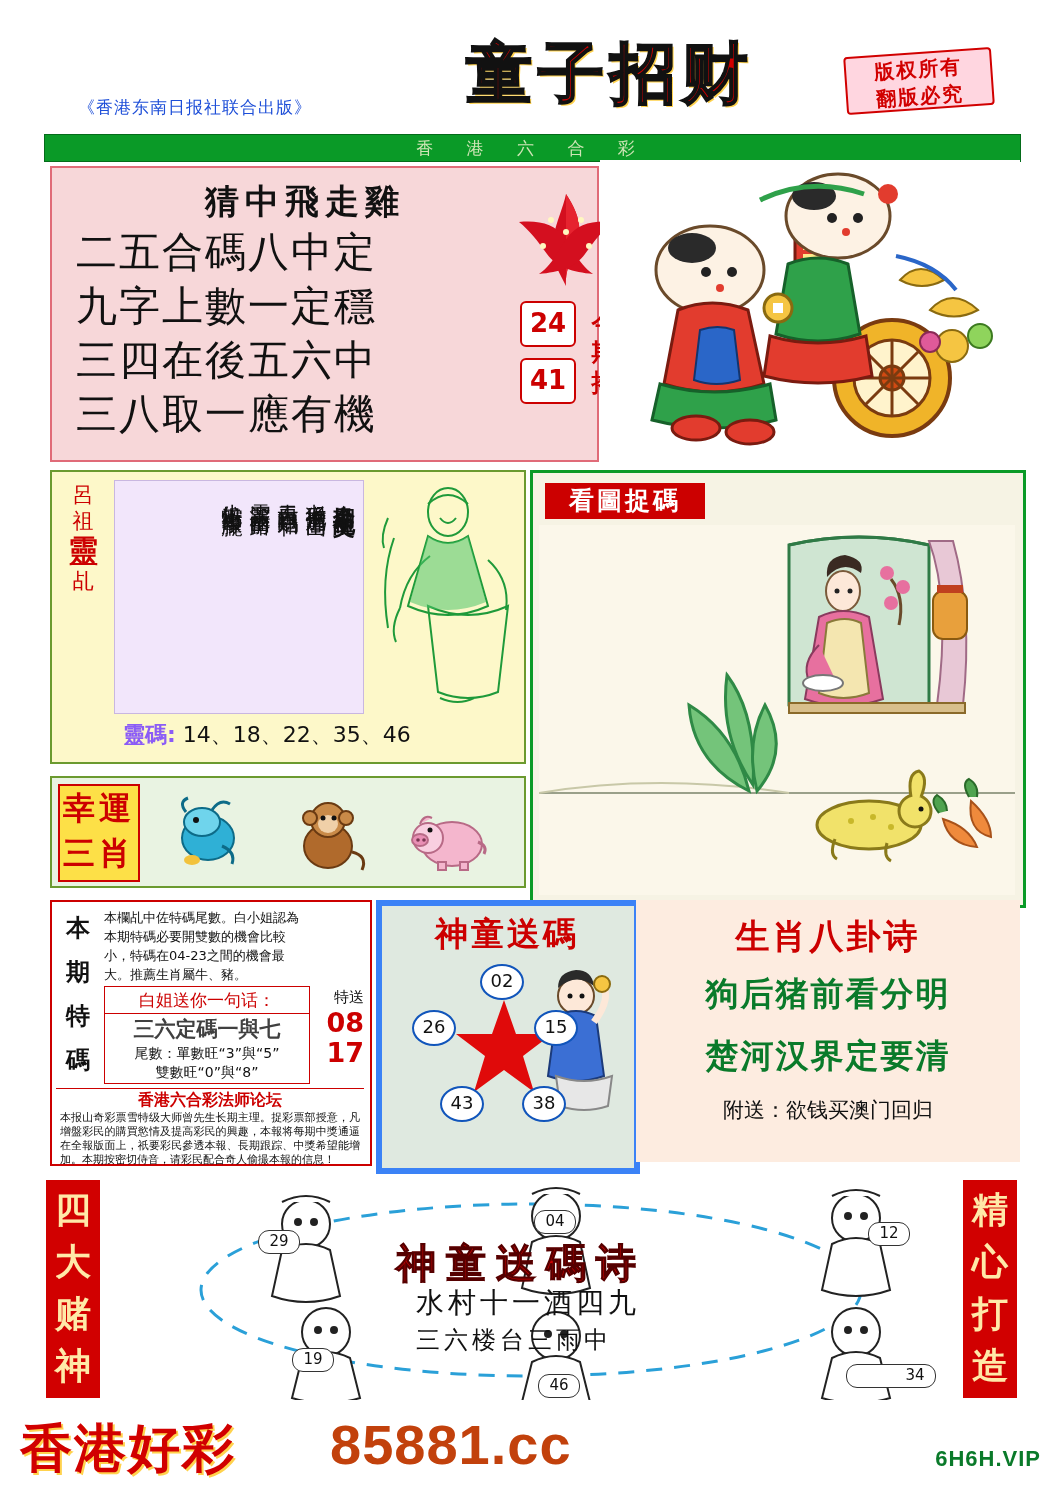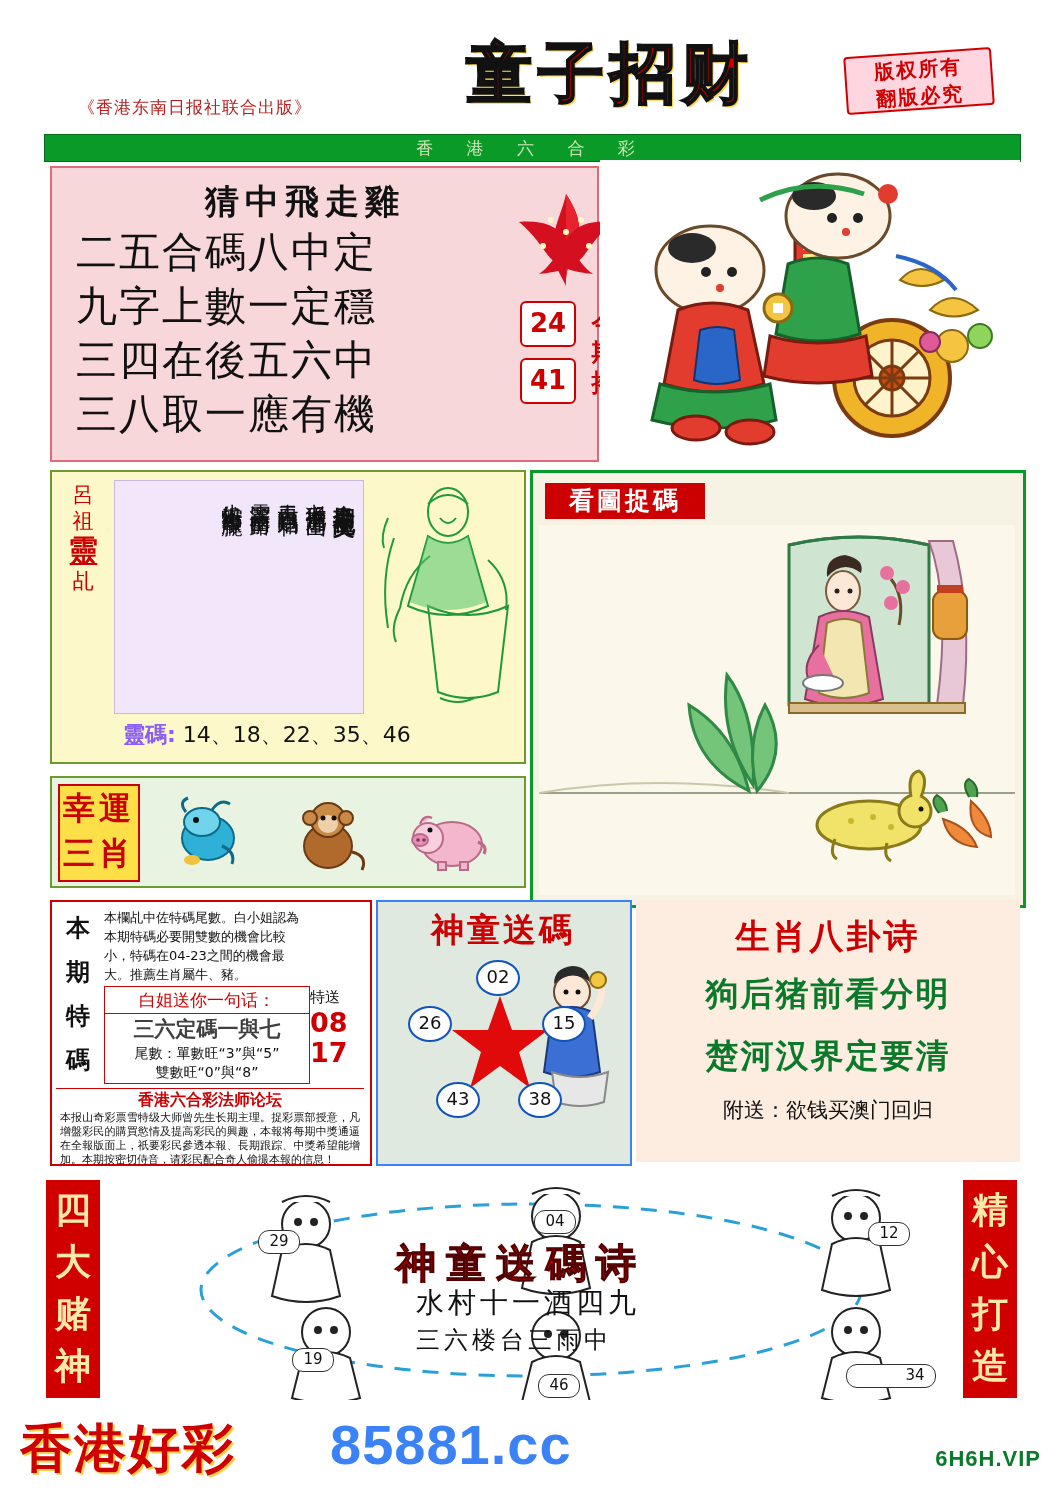--- a/index.html
+++ b/index.html
@@ -8,21 +8,21 @@
     background:#ffffff;
     font-family:"DejaVu Sans", sans-serif;
     position:relative;
     overflow:hidden;
   }
   .page{position:relative;width:1063px;height:1496px;}
 
   
   .pub-line{
     position:absolute;left:78px;top:96px;
-    font-size:17px;color:#b91c1c;letter-spacing:1px;
+    font-size:17px;color:#1d4ed8;letter-spacing:1px;
     font-family:Liberation Mono, monospace;
   }
   .main-title{
     position:absolute;left:400px;top:40px;width:420px;height:68px;
     font-size:66px;font-weight:bold;letter-spacing:6px;
     color:#d10000;
     -webkit-text-stroke:2px #111;
     text-shadow:2px 2px 0 #ffd24d, 4px 4px 0 #ffffff;
     line-height:68px;text-align:center;
     font-family:"DejaVu Sans", sans-serif;
@@ -154,51 +154,51 @@
   }
   .tema-sub{
     position:absolute;left:52px;top:84px;width:204px;height:96px;
     border:1px solid #c00;
   }
   .tema-sub .row1{color:#c00;font-size:17px;text-align:center;line-height:26px;border-bottom:1px solid #c00;}
   .tema-sub .row2{color:#404040;font-size:21px;font-weight:bold;text-align:center;line-height:30px;}
   .tema-sub .row3{font-size:14px;line-height:19px;color:#111;text-align:center;}
   .tema-sub .row4{font-size:14px;line-height:19px;color:#111;text-align:center;}
   .tema-right{
-    position:absolute;left:258px;top:84px;width:54px;height:96px;text-align:left;
+    position:absolute;left:258px;top:84px;width:54px;height:96px;text-align:right;
   }
   .tema-right .lbl{font-size:15px;color:#111;line-height:22px;}
   .tema-right .n{color:#c00;font-size:27px;font-weight:bold;line-height:30px;}
   .tema-foot{
     position:absolute;left:4px;top:186px;width:308px;height:72px;
     border-top:1px solid #c00;
   }
   .tema-foot .ft-title{color:#c00;font-size:16px;text-align:center;line-height:22px;font-weight:bold;}
   .tema-foot .ft-body{font-size:11px;line-height:14px;color:#111;padding:0 4px;text-align:justify;}
 
   
   .star-box{
     position:absolute;left:376px;top:900px;width:252px;height:262px;
-    background:#dfe9e0;border:2px solid #3b82f6;
+    background:#dfe9e0;border:6px solid #3b82f6;
   }
   .star-title{
     position:absolute;left:6px;top:6px;width:238px;height:44px;
     color:#c00;font-size:33px;font-weight:bold;text-align:center;line-height:44px;
     letter-spacing:3px;
   }
   .star{
     position:absolute;left:72px;top:92px;width:100px;height:96px;
   }
   .snum{
     position:absolute;width:40px;height:32px;border:2px solid #1155bb;border-radius:50%;
     background:#fff;color:#111;font-size:18px;text-align:center;line-height:29px;
   }
   .sn1{left:98px;top:58px;}
   .sn2{left:30px;top:104px;}
-  .sn3{left:164px;top:104px;}
+  .sn3{left:152px;top:104px;}
   .sn4{left:58px;top:180px;}
   .sn5{left:140px;top:180px;}
 
   
   .bagua-box{
     position:absolute;left:636px;top:900px;width:384px;height:262px;
     background:#fdece0;
   }
   .bagua-t1{position:absolute;left:0;top:14px;width:100%;text-align:center;color:#c00;font-size:34px;font-weight:bold;letter-spacing:3px;}
   .bagua-t2{position:absolute;left:0;top:72px;width:100%;text-align:center;color:#0a7a2a;font-size:33px;font-weight:bold;letter-spacing:2px;}
@@ -234,21 +234,21 @@
   
   .footer{
     position:absolute;left:0;top:1404px;width:1063px;height:92px;background:#fff;
   }
   .footer-left{
     position:absolute;left:20px;top:10px;font-size:52px;font-weight:bold;color:#d10000;
     letter-spacing:2px;
     text-shadow:2px 2px 0 #ffd24d;
   }
   .footer-site{
-    position:absolute;left:330px;top:8px;font-size:56px;font-weight:bold;color:#3b82f6;
+    position:absolute;left:330px;top:8px;font-size:56px;font-weight:bold;color:#c2410c;
     letter-spacing:1px;font-family:"Liberation Sans", sans-serif;
   }
   .footer-right{
     position:absolute;right:22px;top:42px;font-size:22px;font-weight:bold;color:#0a7a2a;
     font-family:"Liberation Sans", sans-serif;letter-spacing:1px;
   }
 </style>
 </head>
 <body>
 

